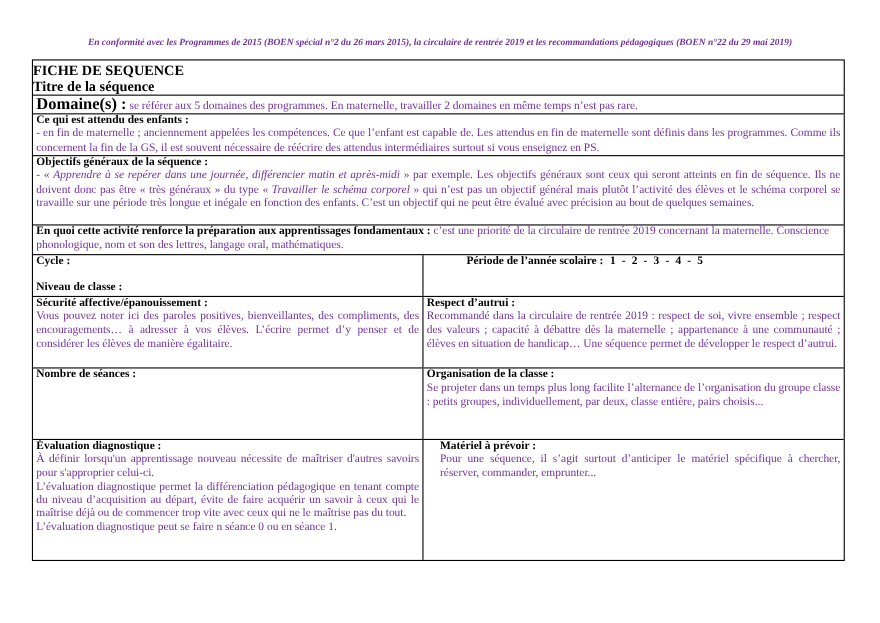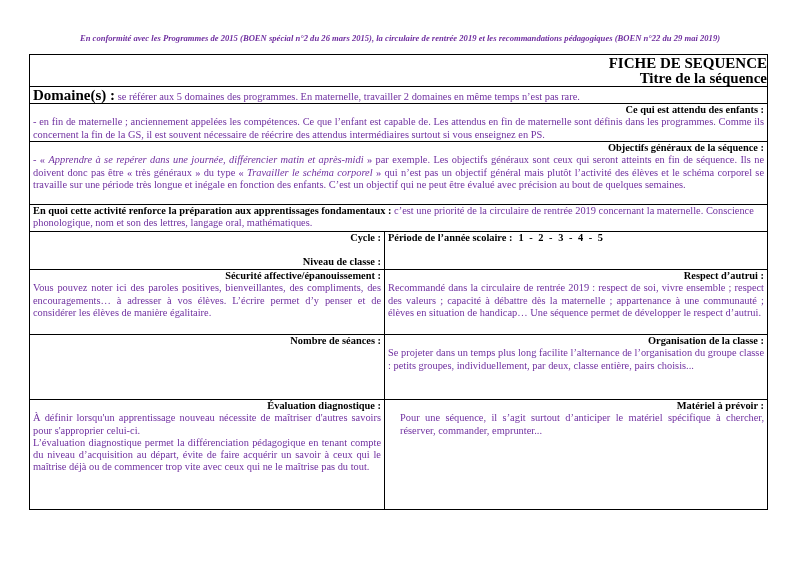--- a/index.html
+++ b/index.html
@@ -1,23 +1,23 @@
 <!DOCTYPE html>
 <html><head>
 <meta charset="utf-8">
 <style>
   html, body { margin: 0; padding: 0; background: #ffffff; }
   body { width: 800px; height: 566px; position: relative; overflow: hidden; font-family: "Liberation Serif", serif; color: #000; }
   .header-note { position: absolute; left: 0; top: 33px; width: 800px; text-align: center; font-size: 8.6px; font-weight: bold; font-style: italic; color: #7030a0; }
   .sheet { position: absolute; left: 29px; top: 54px; width: 739px; border: 1.5px solid #000; box-sizing: border-box; }
   .row { border-bottom: 1px solid #000; box-sizing: border-box; }
   .row:last-child { border-bottom: none; gap: 12px; }
-  .title-row { text-align: right; font-weight: bold; font-size: 15px; line-height: 15px; padding-top: 1px; }
+  .title-row { text-align: left; font-weight: bold; font-size: 13px; line-height: 15px; padding-top: 1px; }
   .cell { padding: 0 3px; font-size: 10.4px; line-height: 12.3px; }
-  .label { font-weight: bold; color: #000; text-align: right; }
+  .label { font-weight: bold; color: #000; }
   .purple { color: #7030a0; }
   .justify { text-align: justify; }
   .domaine-label { font-weight: bold; font-size: 15px; }
   .split { display: flex; }
   .split > .col { box-sizing: border-box; }
   .col-left { width: 355px; border-right: 1px solid #000; }
   .col-right { flex: 1; }
   em { font-style: italic; }
   .period-nums { font-weight: bold; margin-left: 6px; word-spacing: 3px; }
 </style>
@@ -44,21 +44,21 @@
 
   <div class="row cell justify" style="height:63px;">
     <div class="label">Objectifs généraux de la séquence :</div>
     <div class="purple"><span>- « </span><em>Apprendre à se repérer dans une journée, différencier matin et après-midi</em><span> » par exemple. Les objectifs généraux sont ceux qui seront atteints en fin de séquence. Ils ne doivent donc pas être « très généraux » du type « </span><em>Travailler le schéma corporel</em><span> » qui n’est pas un objectif général mais plutôt l’activité des élèves et le schéma corporel se travaille sur une période très longue et inégale en fonction des enfants. C’est un objectif qui ne peut être évalué avec précision au bout de quelques semaines.</span></div>
   </div>
 
   <div class="row cell" style="height:27px;">
     <span class="label">En quoi cette activité renforce la préparation aux apprentissages fondamentaux :</span><span class="purple"> c’est une priorité de la circulaire de rentrée 2019 concernant la maternelle. Conscience phonologique, nom et son des lettres, langage oral, mathématiques.</span>
   </div>
 
-  <div class="row split" style="height:38px;">
+  <div class="row split" style="height:38px;gap:36px;">
     <div class="col col-left cell">
       <div class="label">Cycle :</div>
       <div style="height:12px;"></div>
       <div class="label">Niveau de classe :</div>
     </div>
     <div class="col col-right cell">
       <span class="label">Période de l’année scolaire :</span><span class="period-nums">1  -  2  -  3  -  4  -  5</span>
     </div>
   </div>
 
@@ -81,20 +81,21 @@
       <div class="label">Organisation de la classe :</div>
       <div class="purple">Se projeter dans un temps plus long facilite l’alternance de l’organisation du groupe classe : petits groupes, individuellement, par deux, classe entière, pairs choisis...</div>
     </div>
   </div>
 
   <div class="row split" style="height:109px;">
     <div class="col col-left cell justify">
       <div class="label">Évaluation diagnostique :</div>
       <div class="purple"> À définir lorsqu'un apprentissage nouveau nécessite de maîtriser d'autres savoirs pour s'approprier celui-ci.</div>
       <div class="purple">L’évaluation diagnostique permet la différenciation pédagogique en tenant compte du niveau d’acquisition au départ, évite de faire acquérir un savoir à ceux qui le maîtrise déjà ou de commencer trop vite avec ceux qui ne le maîtrise pas du tout.</div>
+      <div class="purple">L’évaluation diagnostique peut se faire n séance 0 ou en séance 1.</div>
     </div>
     <div class="col col-right cell justify">
       <div class="label">Matériel à prévoir :</div>
       <div class="purple">Pour une séquence, il s’agit surtout d’anticiper le matériel spécifique à chercher, réserver, commander, emprunter...</div>
     </div>
   </div>
 
 </div>
 
 </body></html>

